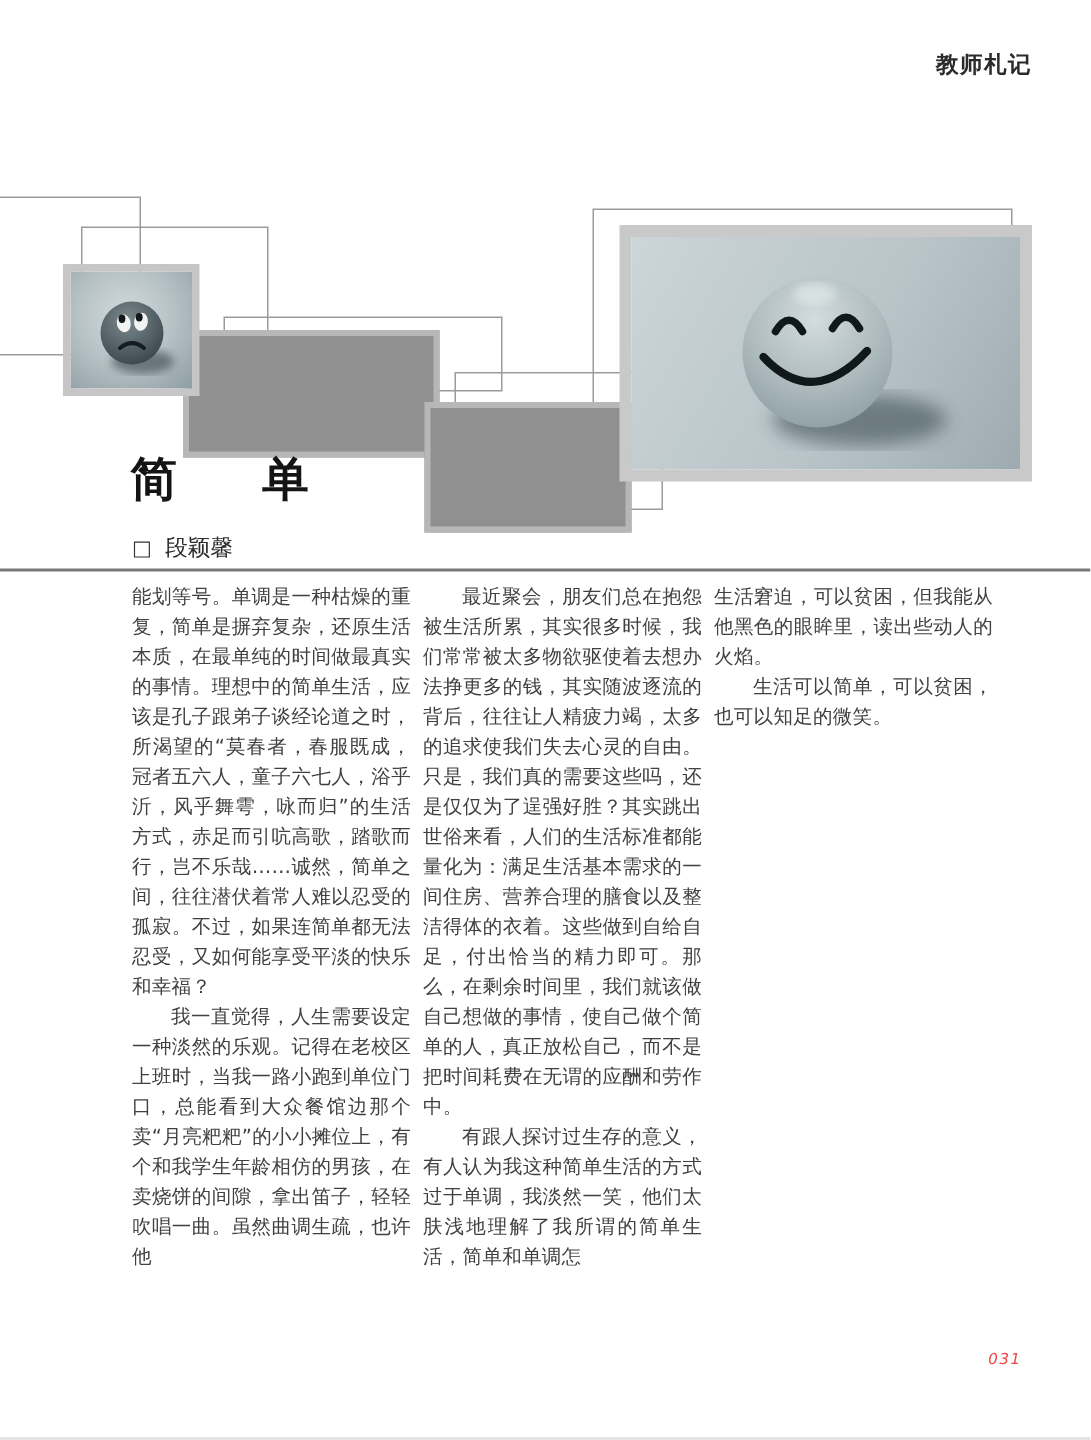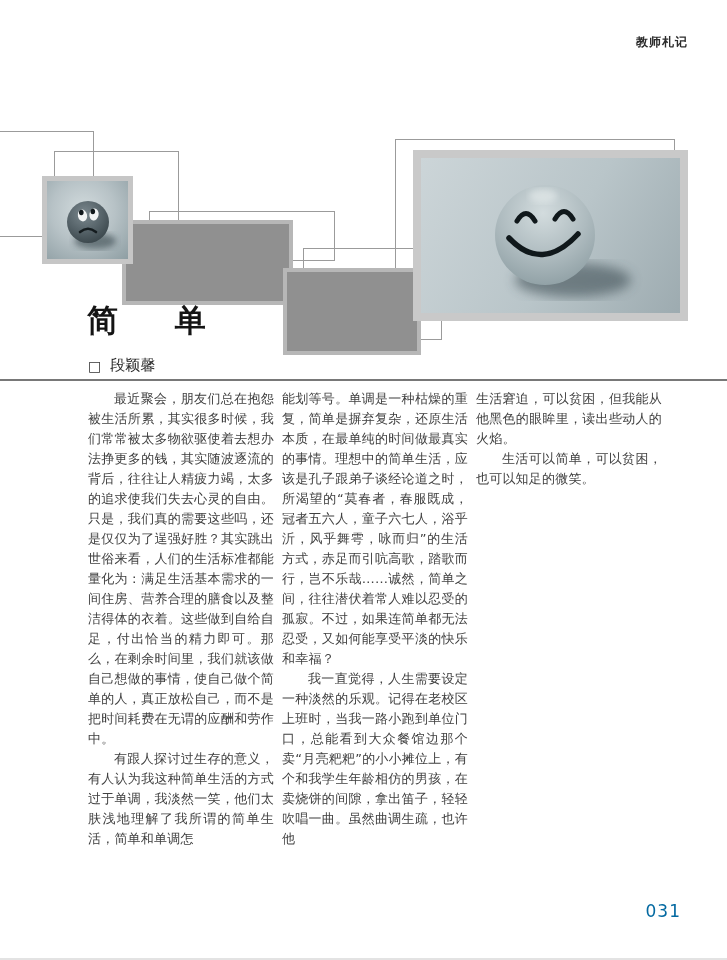--- a/index.html
+++ b/index.html
@@ -4,21 +4,21 @@
 <style>
   html,body{margin:0;padding:0;}
   body{
     width:727px;height:960px;position:relative;overflow:hidden;
     background:#ffffff;
     font-family:"DejaVu Sans","Liberation Sans",sans-serif;
   }
   
   .header-label{
     position:absolute;top:34px;right:39px;
-    font-size:12px;font-weight:bold;color:#2b2b2b;letter-spacing:1px;
+    font-size:15px;font-weight:bold;color:#2b2b2b;letter-spacing:1px;
   }
   
   .wire{position:absolute;border:1px solid #9b9b9b;background:transparent;z-index:1;}
   .block{position:absolute;background:#909090;border:4px solid #b7b7b7;box-sizing:border-box;z-index:2;}
   .block.b2{z-index:3;}
   .photo{position:absolute;box-sizing:border-box;overflow:hidden;}
   .photo-small{
     left:42px;top:176px;width:91px;height:88px;border:5px solid #c6c6c6;z-index:4;
     background:radial-gradient(circle at 45% 38%, #d2dbdd 0%, #b7c2c6 48%, #8e9ea3 100%);
   }
@@ -48,21 +48,21 @@
   .col{width:186px;}
   .para{
     margin:0;font-size:13px;line-height:20px;color:#404040;
     text-align:justify;text-justify:inter-ideograph;word-break:break-all;
     letter-spacing:0.2px;
   }
   .para.indent{text-indent:2em;}
   
   .page-number{
     position:absolute;top:901px;right:46px;
-    font-size:17px;color:#0369a1;letter-spacing:1px;
+    font-size:10px;color:#ef4444;letter-spacing:1px;font-style:italic;
   }
   .page-bottom-edge{
     position:absolute;left:0;bottom:0;width:727px;height:2px;background:#e3e3e3;
   }
 </style>
 </head>
 <body>
 
 <div class="header-label">教师札记</div>
 
@@ -125,26 +125,26 @@
 
 <div class="title">简 单</div>
 <div class="byline">
   <span class="marker">□</span>
   <span>段颖馨</span>
 </div>
 <div class="rule"></div>
 
 <div class="columns">
     <div class="col">
+      <p class="para">能划等号。单调是一种枯燥的重复，简单是摒弃复杂，还原生活本质，在最单纯的时间做最真实的事情。理想中的简单生活，应该是孔子跟弟子谈经论道之时，所渴望的“莫春者，春服既成，冠者五六人，童子六七人，浴乎沂，风乎舞雩，咏而归”的生活方式，赤足而引吭高歌，踏歌而行，岂不乐哉……诚然，简单之间，往往潜伏着常人难以忍受的孤寂。不过，如果连简单都无法忍受，又如何能享受平淡的快乐和幸福？</p>
+      <p class="para indent">我一直觉得，人生需要设定一种淡然的乐观。记得在老校区上班时，当我一路小跑到单位门口，总能看到大众餐馆边那个卖“月亮粑粑”的小小摊位上，有个和我学生年龄相仿的男孩，在卖烧饼的间隙，拿出笛子，轻轻吹唱一曲。虽然曲调生疏，也许他</p>
+    </div>
+    <div class="col">
       <p class="para indent">最近聚会，朋友们总在抱怨被生活所累，其实很多时候，我们常常被太多物欲驱使着去想办法挣更多的钱，其实随波逐流的背后，往往让人精疲力竭，太多的追求使我们失去心灵的自由。只是，我们真的需要这些吗，还是仅仅为了逞强好胜？其实跳出世俗来看，人们的生活标准都能量化为：满足生活基本需求的一间住房、营养合理的膳食以及整洁得体的衣着。这些做到自给自足，付出恰当的精力即可。那么，在剩余时间里，我们就该做自己想做的事情，使自己做个简单的人，真正放松自己，而不是把时间耗费在无谓的应酬和劳作中。</p>
       <p class="para indent">有跟人探讨过生存的意义，有人认为我这种简单生活的方式过于单调，我淡然一笑，他们太肤浅地理解了我所谓的简单生活，简单和单调怎</p>
-    </div>
-    <div class="col">
-      <p class="para">能划等号。单调是一种枯燥的重复，简单是摒弃复杂，还原生活本质，在最单纯的时间做最真实的事情。理想中的简单生活，应该是孔子跟弟子谈经论道之时，所渴望的“莫春者，春服既成，冠者五六人，童子六七人，浴乎沂，风乎舞雩，咏而归”的生活方式，赤足而引吭高歌，踏歌而行，岂不乐哉……诚然，简单之间，往往潜伏着常人难以忍受的孤寂。不过，如果连简单都无法忍受，又如何能享受平淡的快乐和幸福？</p>
-      <p class="para indent">我一直觉得，人生需要设定一种淡然的乐观。记得在老校区上班时，当我一路小跑到单位门口，总能看到大众餐馆边那个卖“月亮粑粑”的小小摊位上，有个和我学生年龄相仿的男孩，在卖烧饼的间隙，拿出笛子，轻轻吹唱一曲。虽然曲调生疏，也许他</p>
     </div>
     <div class="col">
       <p class="para">生活窘迫，可以贫困，但我能从他黑色的眼眸里，读出些动人的火焰。</p>
       <p class="para indent">生活可以简单，可以贫困，也可以知足的微笑。</p>
     </div>
   </div>
 
 <div class="page-number">031</div>
 <div class="page-bottom-edge"></div>
 

